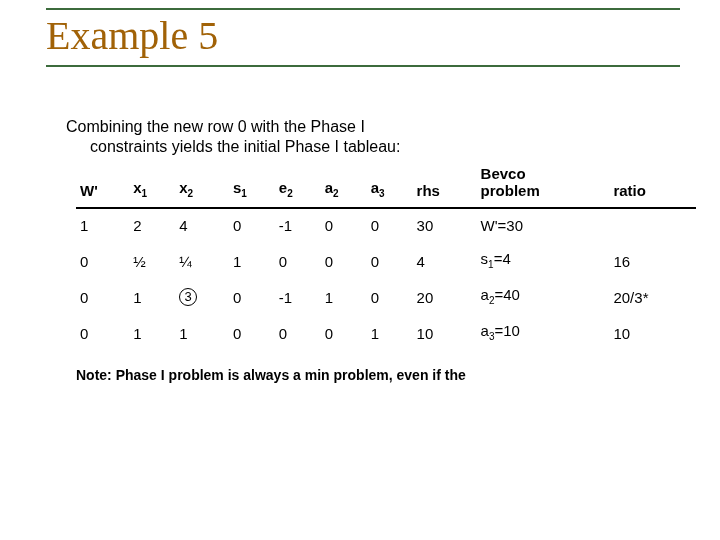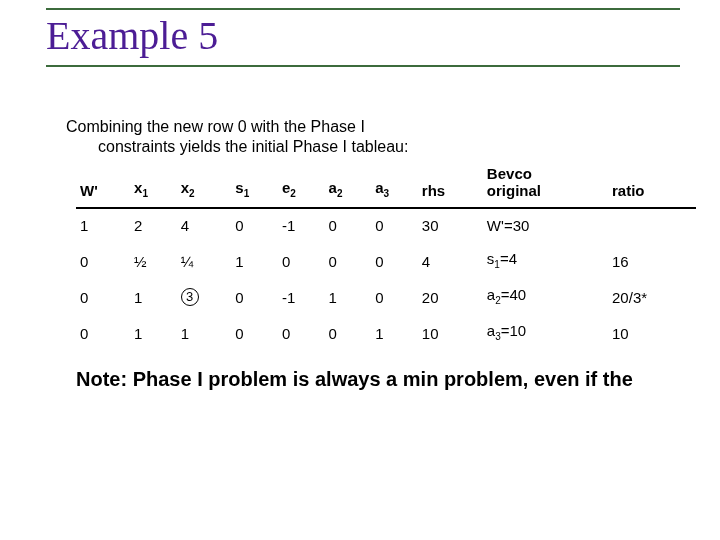--- a/index.html
+++ b/index.html
@@ -18,35 +18,35 @@
     padding: 8px 40px 0 40px;
     position: relative;
   }
   .rule-top {
     border-top: 2px solid #3c6b3c;
     margin-left: 6px;
   }
   .title {
     font-family: "Times New Roman", Times, serif;
     font-size: 40px;
-    color: #4c1d95;
+    color: #a16207;
     margin: 2px 0 6px 6px;
   }
   .rule-bottom {
     border-top: 2px solid #3c6b3c;
     margin-left: 6px;
     margin-bottom: 50px;
   }
   .body {
     margin-left: 26px;
     font-size: 16px;
     line-height: 1.25;
   }
   .body .indent {
-    margin-left: 32px;
+    margin-left: 24px;
   }
   .caption {
     margin: 22px 0 10px 36px;
     font-size: 19px;
   }
   table.tableau {
     margin-left: 36px;
     border-collapse: collapse;
     font-size: 15px;
     width: 620px;
@@ -69,21 +69,21 @@
     border: 1px solid #000;
     border-radius: 50%;
     width: 16px;
     height: 16px;
     line-height: 16px;
     text-align: center;
     font-size: 13px;
   }
   .note {
     margin: 16px 0 0 36px;
-    font-size: 20px;
+    font-size: 14px;
     font-weight: bold;
     line-height: 1.3;
   }
 </style>
 </head>
 <body>
 
 <div class="slide">
   <div class="rule-top"></div>
   <div class="title">Example 5</div>
@@ -99,21 +99,21 @@
     <thead>
       <tr>
         <th>W'</th>
         <th><span>x</span><span class="sub">1</span></th>
         <th><span>x</span><span class="sub">2</span></th>
         <th><span>s</span><span class="sub">1</span></th>
         <th><span>e</span><span class="sub">2</span></th>
         <th><span>a</span><span class="sub">2</span></th>
         <th><span>a</span><span class="sub">3</span></th>
         <th>rhs</th>
-        <th><span>Bevco</span><br><span>original</span></th>
+        <th><span>Bevco</span><br><span>problem</span></th>
         <th>ratio</th>
       </tr>
     </thead>
     <tbody>
       <tr>
         <td>1</td>
         <td>2</td>
         <td>4</td>
         <td>0</td>
         <td>-1</td>

